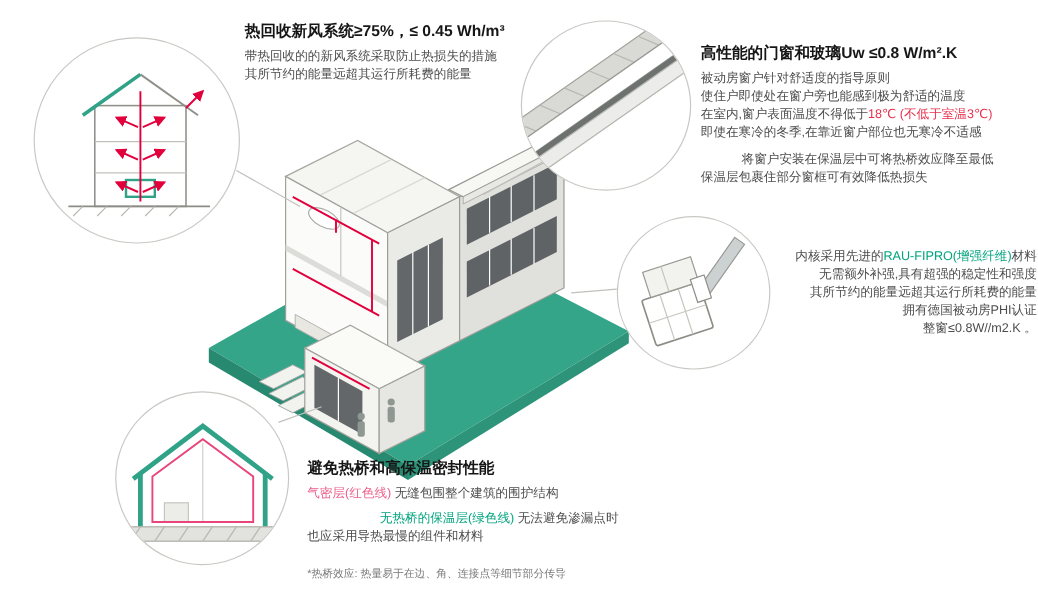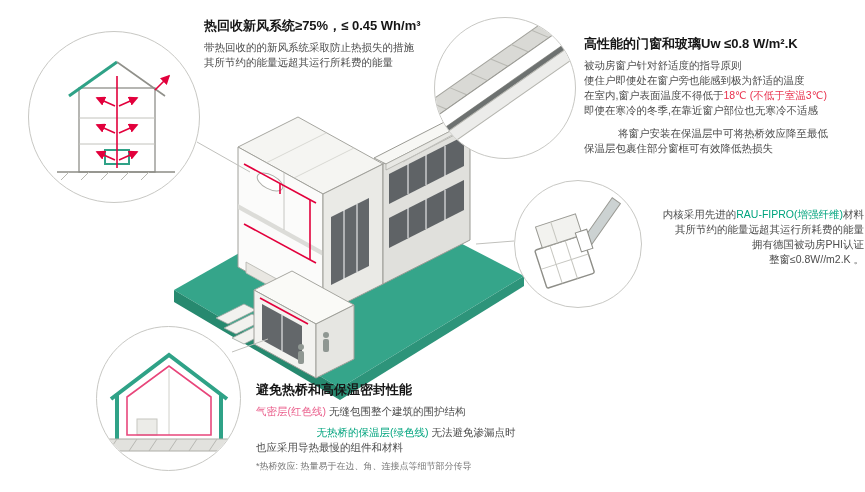--- a/index.html
+++ b/index.html
@@ -23,21 +23,21 @@
   .b-vent       { left:204px; top:18px;  width:310px; }
   .b-window     { left:584px; top:8px;   width:278px;margin-top:28px; }
   .b-profile    { left:654px; top:207px; width:210px;text-align:right; }
   .b-insulation { left:256px; top:382px; width:320px; }
   .b-vent p:first-of-type, .b-window p:first-of-type, .b-insulation p:first-of-type { margin-top:6px; }
   p.gap { margin-top:8px;text-align:center; }
   .b-insulation p.gap { margin-top:6px; }
   .red   { color:#e8304d; }
   .pink  { color:#ea5f8c; }
   .green { color:#00a47e; }
-  p.footnote { font-size:9px; line-height:12px; color:#777; margin-top:5px; }
+  p.footnote { font-size:9px; line-height:12px; color:#777; margin-top:17px; }
 </style>
 </head>
 <body>
 
 <div class="stage">
 
   <svg class="leaders">
     <g stroke="#c0c0bc" stroke-width="1">
       <line x1="197" y1="142" x2="250" y2="172"></line>
       <line x1="452" y1="135" x2="403" y2="162"></line>
@@ -217,20 +217,21 @@
     <p>被动房窗户针对舒适度的指导原则</p>
     <p>使住户即使处在窗户旁也能感到极为舒适的温度</p>
     <p><span>在室内,窗户表面温度不得低于</span><span class="red">18℃ (不低于室温3℃)</span></p>
     <p>即使在寒冷的冬季,在靠近窗户部位也无寒冷不适感</p>
     <p class="gap">将窗户安装在保温层中可将热桥效应降至最低</p>
     <p>保温层包裹住部分窗框可有效降低热损失</p>
   </div>
 
   <div class="block b-profile">
     <p><span>内核采用先进的</span><span class="green">RAU-FIPRO(增强纤维)</span><span>材料</span></p>
+    <p>无需额外补强,具有超强的稳定性和强度</p>
     <p>其所节约的能量远超其运行所耗费的能量</p>
     <p>拥有德国被动房PHI认证</p>
     <p class="green">整窗≤0.8W//m2.K 。</p>
   </div>
 
   <div class="block b-insulation">
     <h3>避免热桥和高保温密封性能</h3>
     <p><span class="pink">气密层(红色线)</span><span> 无缝包围整个建筑的围护结构</span></p>
     <p class="gap"><span class="green">无热桥的保温层(绿色线)</span><span> 无法避免渗漏点时</span></p>
     <p>也应采用导热最慢的组件和材料</p>

